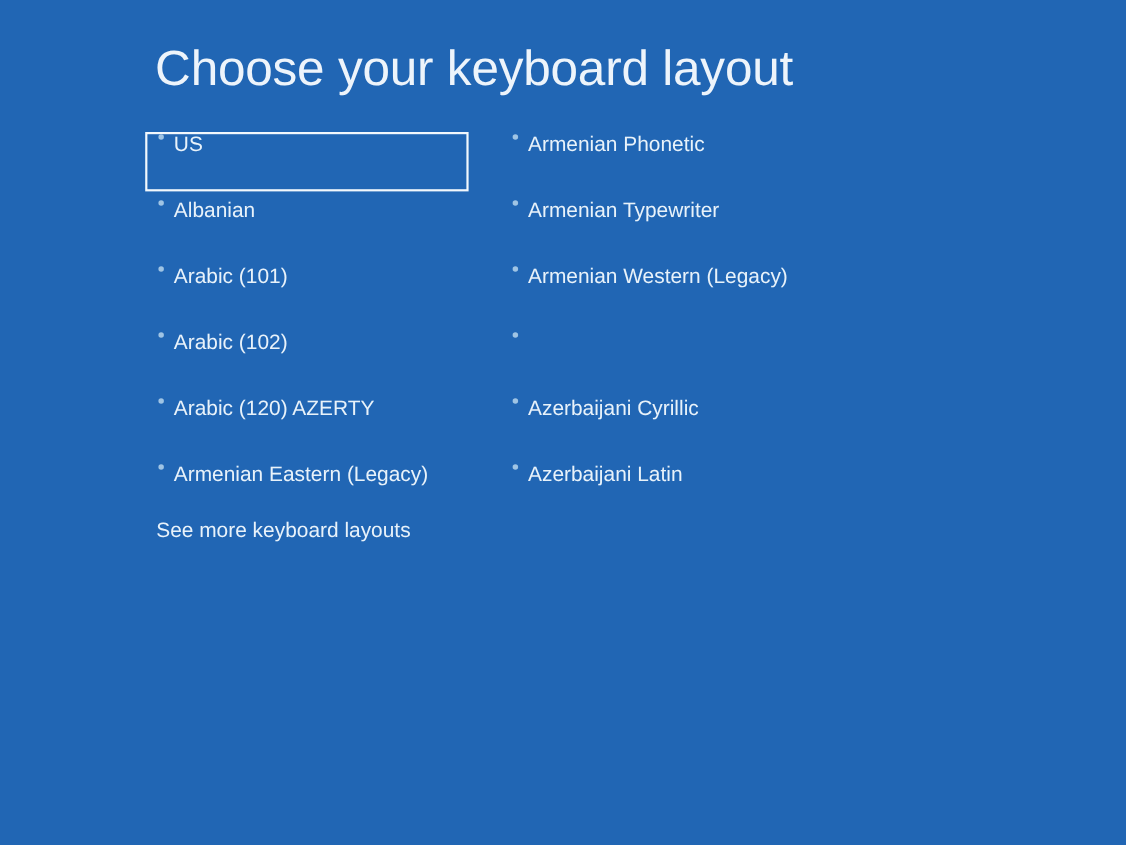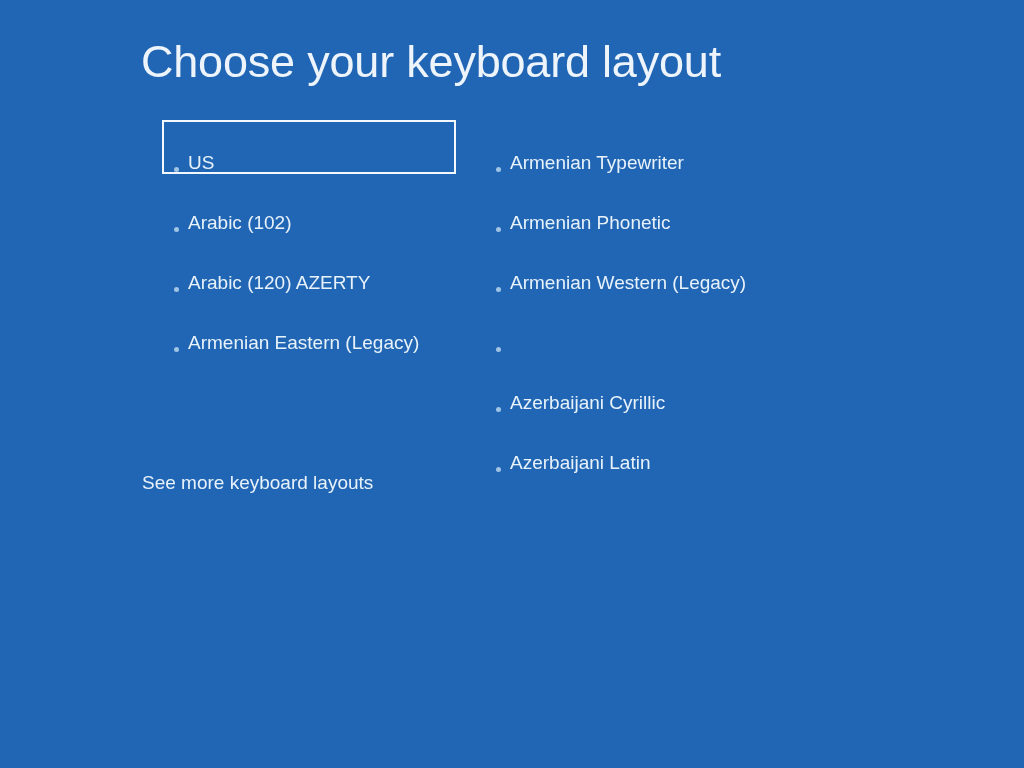--- a/index.html
+++ b/index.html
@@ -46,24 +46,23 @@
   #column-left  { left: 132px; width: 300px; }
   #column-right { left: 464px; width: 320px; }
 
   .layout-item {
     position: relative;
     height: 54px;
     margin-bottom: 6px;
     box-sizing: border-box;
     border: 2px solid transparent;
     display: flex;
-    align-items: flex-end;
+    align-items: flex-start;
     padding-left: 10px;
     cursor: default;
-    margin-left: 30px;
   }
   #column-right .layout-item {
     padding-left: 0px;
   }
   .layout-item.focused {
     border-color: #f2f8fd;
     width: 294px;
   }
   .bullet-icon {
     display: inline-block;
@@ -102,40 +101,48 @@
 
   <div class="layout-columns">
 
     <div class="layout-column" id="column-left">
         <div class="layout-item focused">
           <span class="bullet-icon"></span>
           <span class="layout-item-label">US</span>
         </div>
         <div class="layout-item">
           <span class="bullet-icon"></span>
+          <span class="layout-item-label">Albanian</span>
+        </div>
+        <div class="layout-item">
+          <span class="bullet-icon"></span>
+          <span class="layout-item-label">Arabic (101)</span>
+        </div>
+        <div class="layout-item">
+          <span class="bullet-icon"></span>
           <span class="layout-item-label">Arabic (102)</span>
         </div>
         <div class="layout-item">
           <span class="bullet-icon"></span>
           <span class="layout-item-label">Arabic (120) AZERTY</span>
         </div>
         <div class="layout-item">
           <span class="bullet-icon"></span>
           <span class="layout-item-label">Armenian Eastern (Legacy)</span>
         </div>
       </div>
 
     <div class="layout-column" id="column-right">
         <div class="layout-item">
           <span class="bullet-icon"></span>
-          <span class="layout-item-label">Armenian Typewriter</span>
+          <span class="layout-item-label">Armenian Phonetic</span>
         </div>
         <div class="layout-item">
           <span class="bullet-icon"></span>
-          <span class="layout-item-label">Armenian Phonetic</span>
+          <span class="layout-item-label">Armenian Typewriter</span>
         </div>
         <div class="layout-item">
           <span class="bullet-icon"></span>
           <span class="layout-item-label">Armenian Western (Legacy)</span>
         </div>
         <div class="layout-item">
           <span class="bullet-icon"></span>
         </div>
         <div class="layout-item">
           <span class="bullet-icon"></span>

